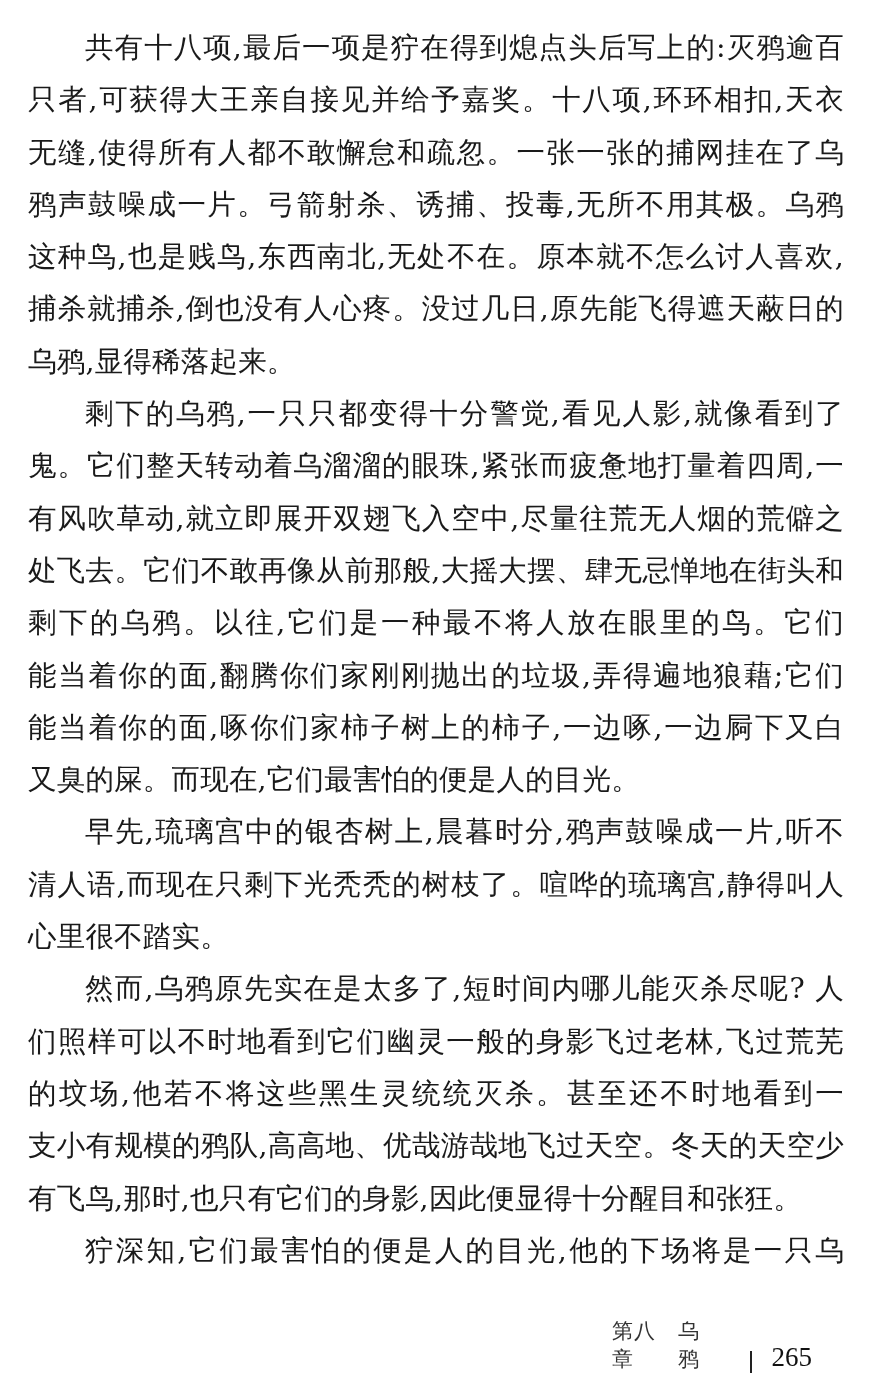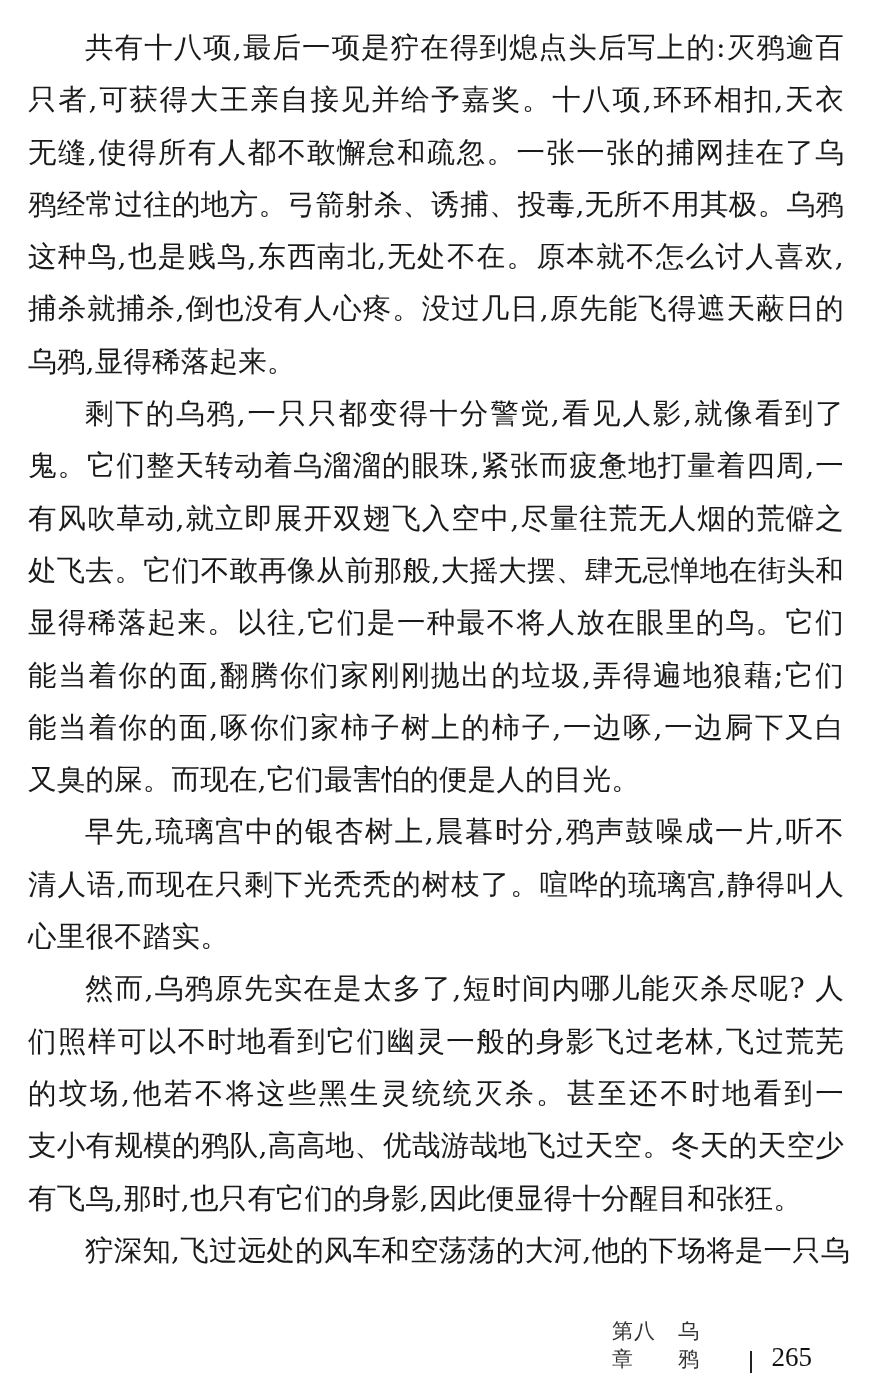--- a/index.html
+++ b/index.html
@@ -75,41 +75,41 @@
     }
   </style>
 </head>
 <body>
 
 <div class="page">
   <div class="body-text" id="body-text">
       <div class="line indent">共有十八项,最后一项是狞在得到熄点头后写上的:灭鸦逾百</div>
       <div class="line">只者,可获得大王亲自接见并给予嘉奖。十八项,环环相扣,天衣</div>
       <div class="line">无缝,使得所有人都不敢懈怠和疏忽。一张一张的捕网挂在了乌</div>
-      <div class="line">鸦经常过往的地方。弓箭射杀、诱捕、投毒,无所不用其极。乌鸦</div>
+      <div class="line">鸦声鼓噪成一片。弓箭射杀、诱捕、投毒,无所不用其极。乌鸦</div>
       <div class="line">这种鸟,也是贱鸟,东西南北,无处不在。原本就不怎么讨人喜欢,</div>
       <div class="line">捕杀就捕杀,倒也没有人心疼。没过几日,原先能飞得遮天蔽日的</div>
       <div class="line last">乌鸦,显得稀落起来。</div>
       <div class="line indent">剩下的乌鸦,一只只都变得十分警觉,看见人影,就像看到了</div>
       <div class="line">鬼。它们整天转动着乌溜溜的眼珠,紧张而疲惫地打量着四周,一</div>
       <div class="line">有风吹草动,就立即展开双翅飞入空中,尽量往荒无人烟的荒僻之</div>
       <div class="line">处飞去。它们不敢再像从前那般,大摇大摆、肆无忌惮地在街头和</div>
-      <div class="line">显得稀落起来。以往,它们是一种最不将人放在眼里的鸟。它们</div>
+      <div class="line">剩下的乌鸦。以往,它们是一种最不将人放在眼里的鸟。它们</div>
       <div class="line">能当着你的面,翻腾你们家刚刚抛出的垃圾,弄得遍地狼藉;它们</div>
       <div class="line">能当着你的面,啄你们家柿子树上的柿子,一边啄,一边屙下又白</div>
       <div class="line last">又臭的屎。而现在,它们最害怕的便是人的目光。</div>
       <div class="line indent">早先,琉璃宫中的银杏树上,晨暮时分,鸦声鼓噪成一片,听不</div>
       <div class="line">清人语,而现在只剩下光秃秃的树枝了。喧哗的琉璃宫,静得叫人</div>
       <div class="line last">心里很不踏实。</div>
       <div class="line indent">然而,乌鸦原先实在是太多了,短时间内哪儿能灭杀尽呢? 人</div>
       <div class="line">们照样可以不时地看到它们幽灵一般的身影飞过老林,飞过荒芜</div>
       <div class="line">的坟场,他若不将这些黑生灵统统灭杀。甚至还不时地看到一</div>
       <div class="line">支小有规模的鸦队,高高地、优哉游哉地飞过天空。冬天的天空少</div>
       <div class="line last">有飞鸟,那时,也只有它们的身影,因此便显得十分醒目和张狂。</div>
-      <div class="line indent">狞深知,飞过远处的风车和空荡荡的大河,他的下场将是一只乌</div>
+      <div class="line indent">狞深知,它们最害怕的便是人的目光,他的下场将是一只乌</div>
     </div>
 
   <div class="footer">
     <span class="chapter">第八章</span>
     <span class="title">乌 鸦</span>
     <span class="sep"></span>
     <span class="pagenum">265</span>
   </div>
 </div>
 

